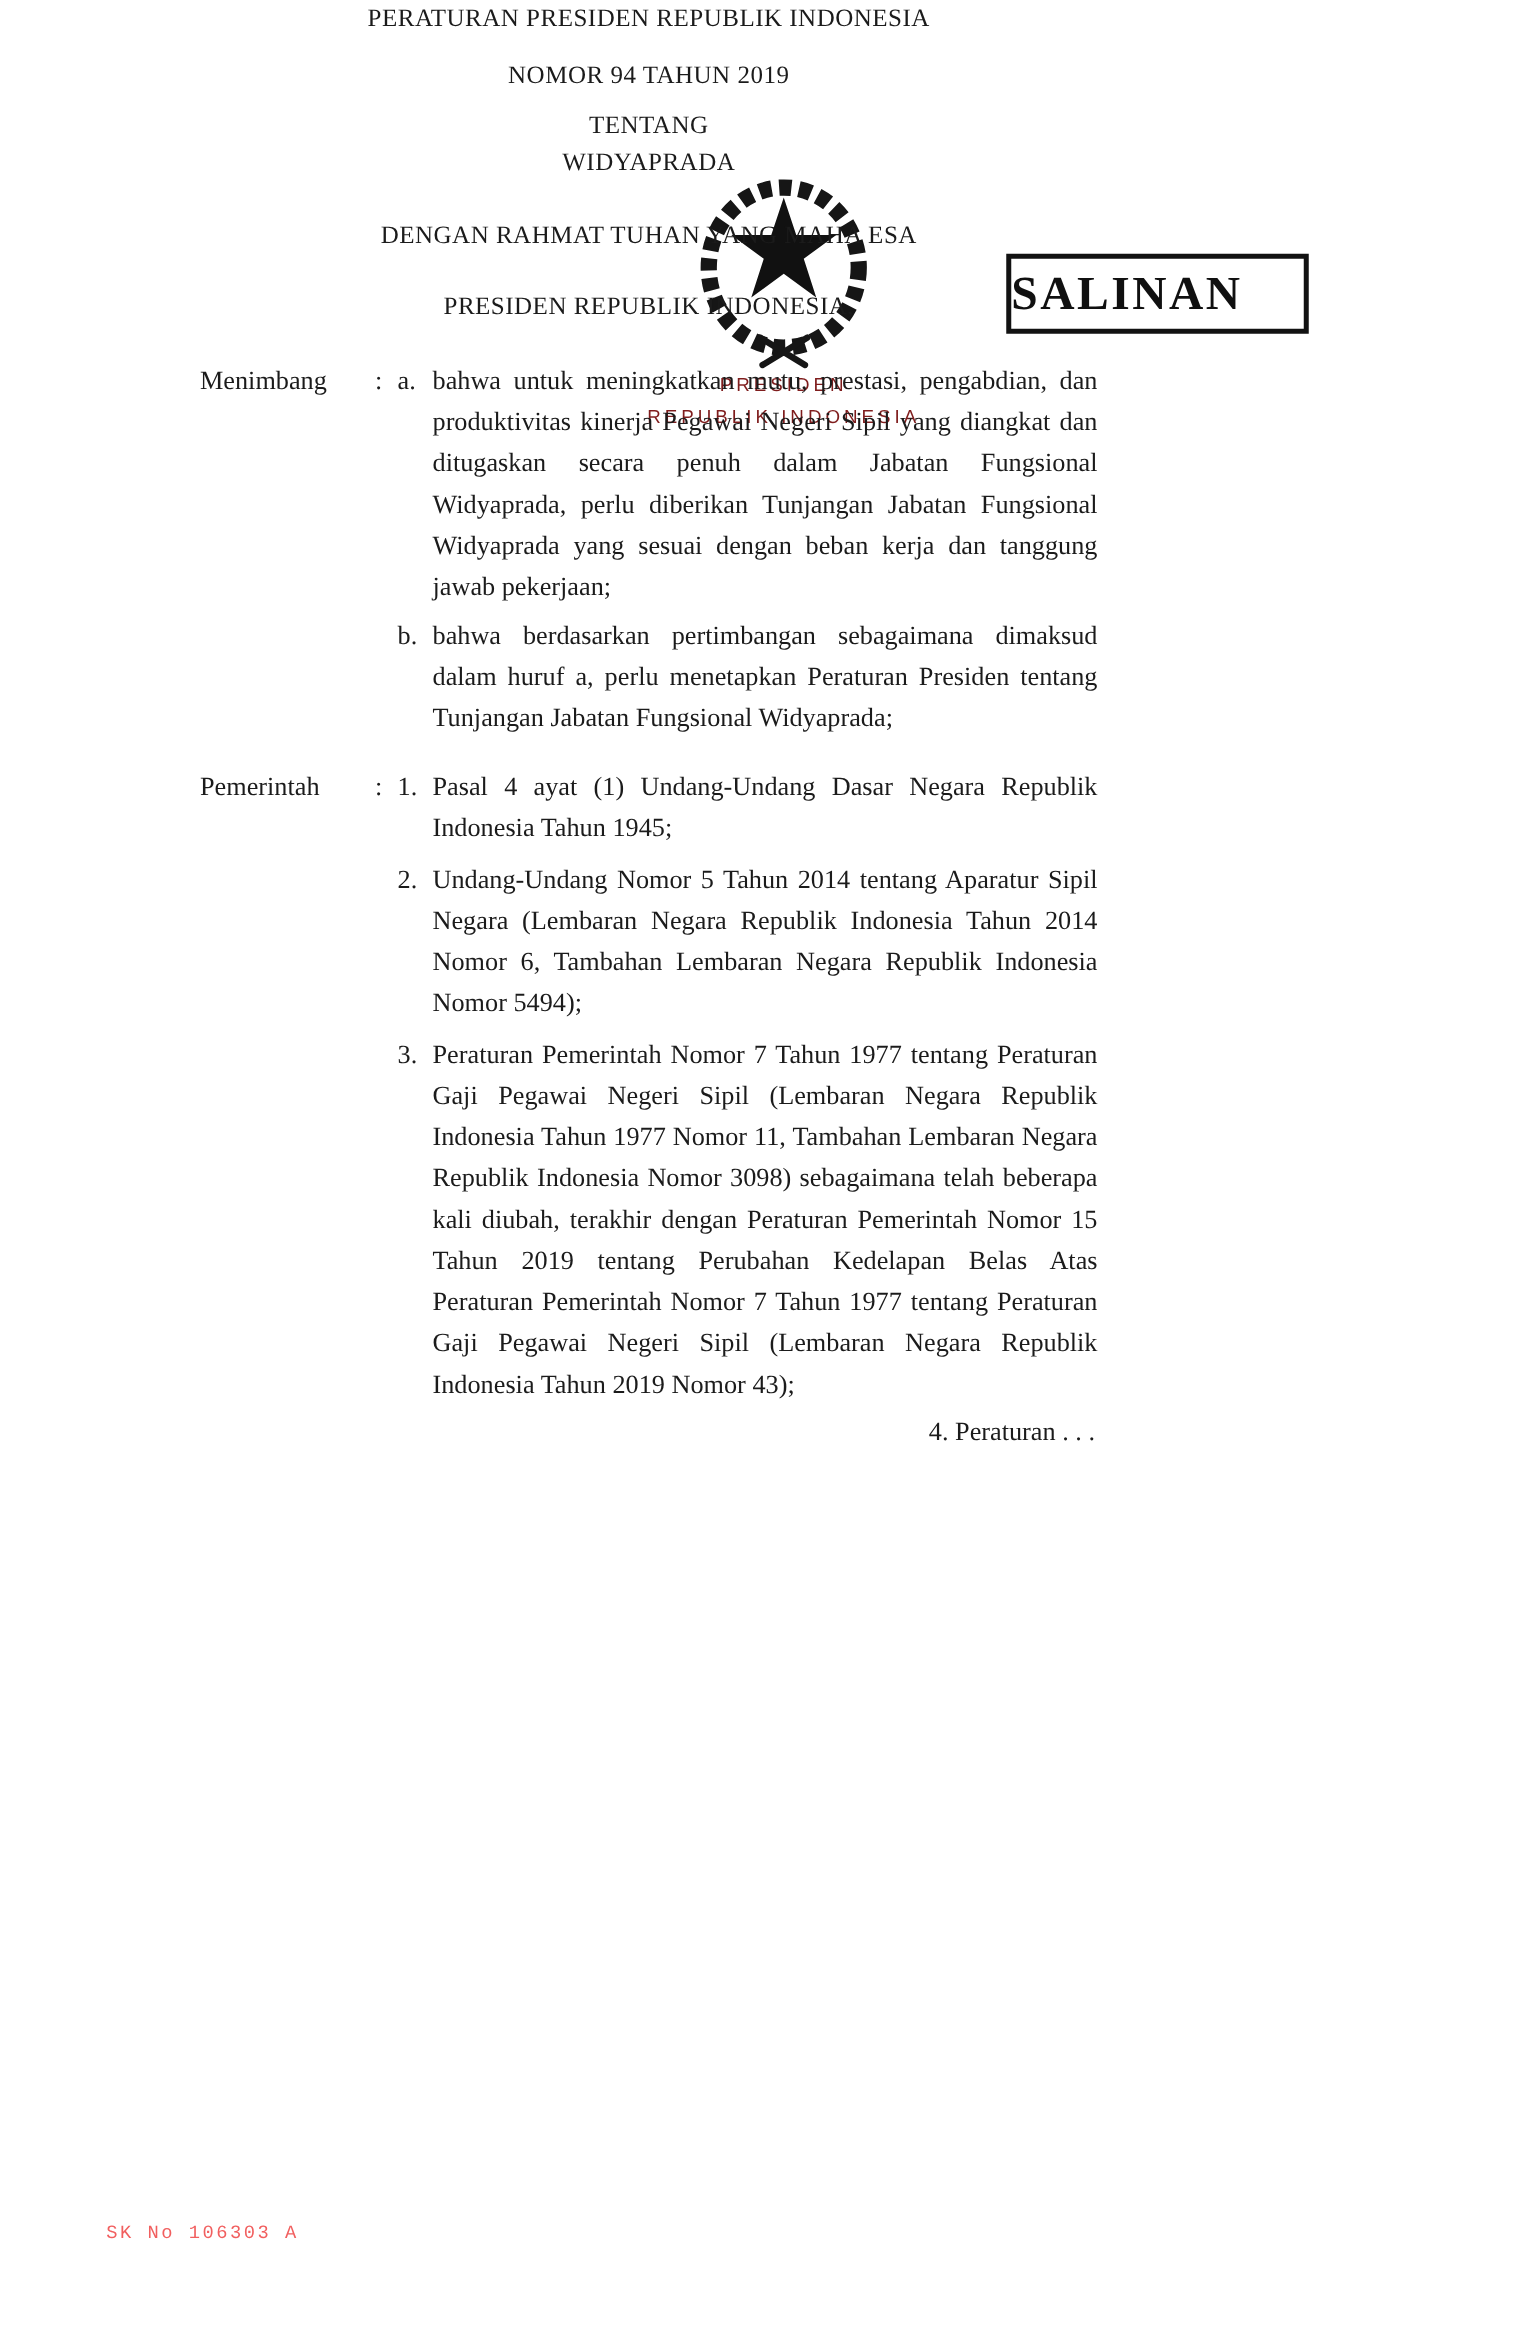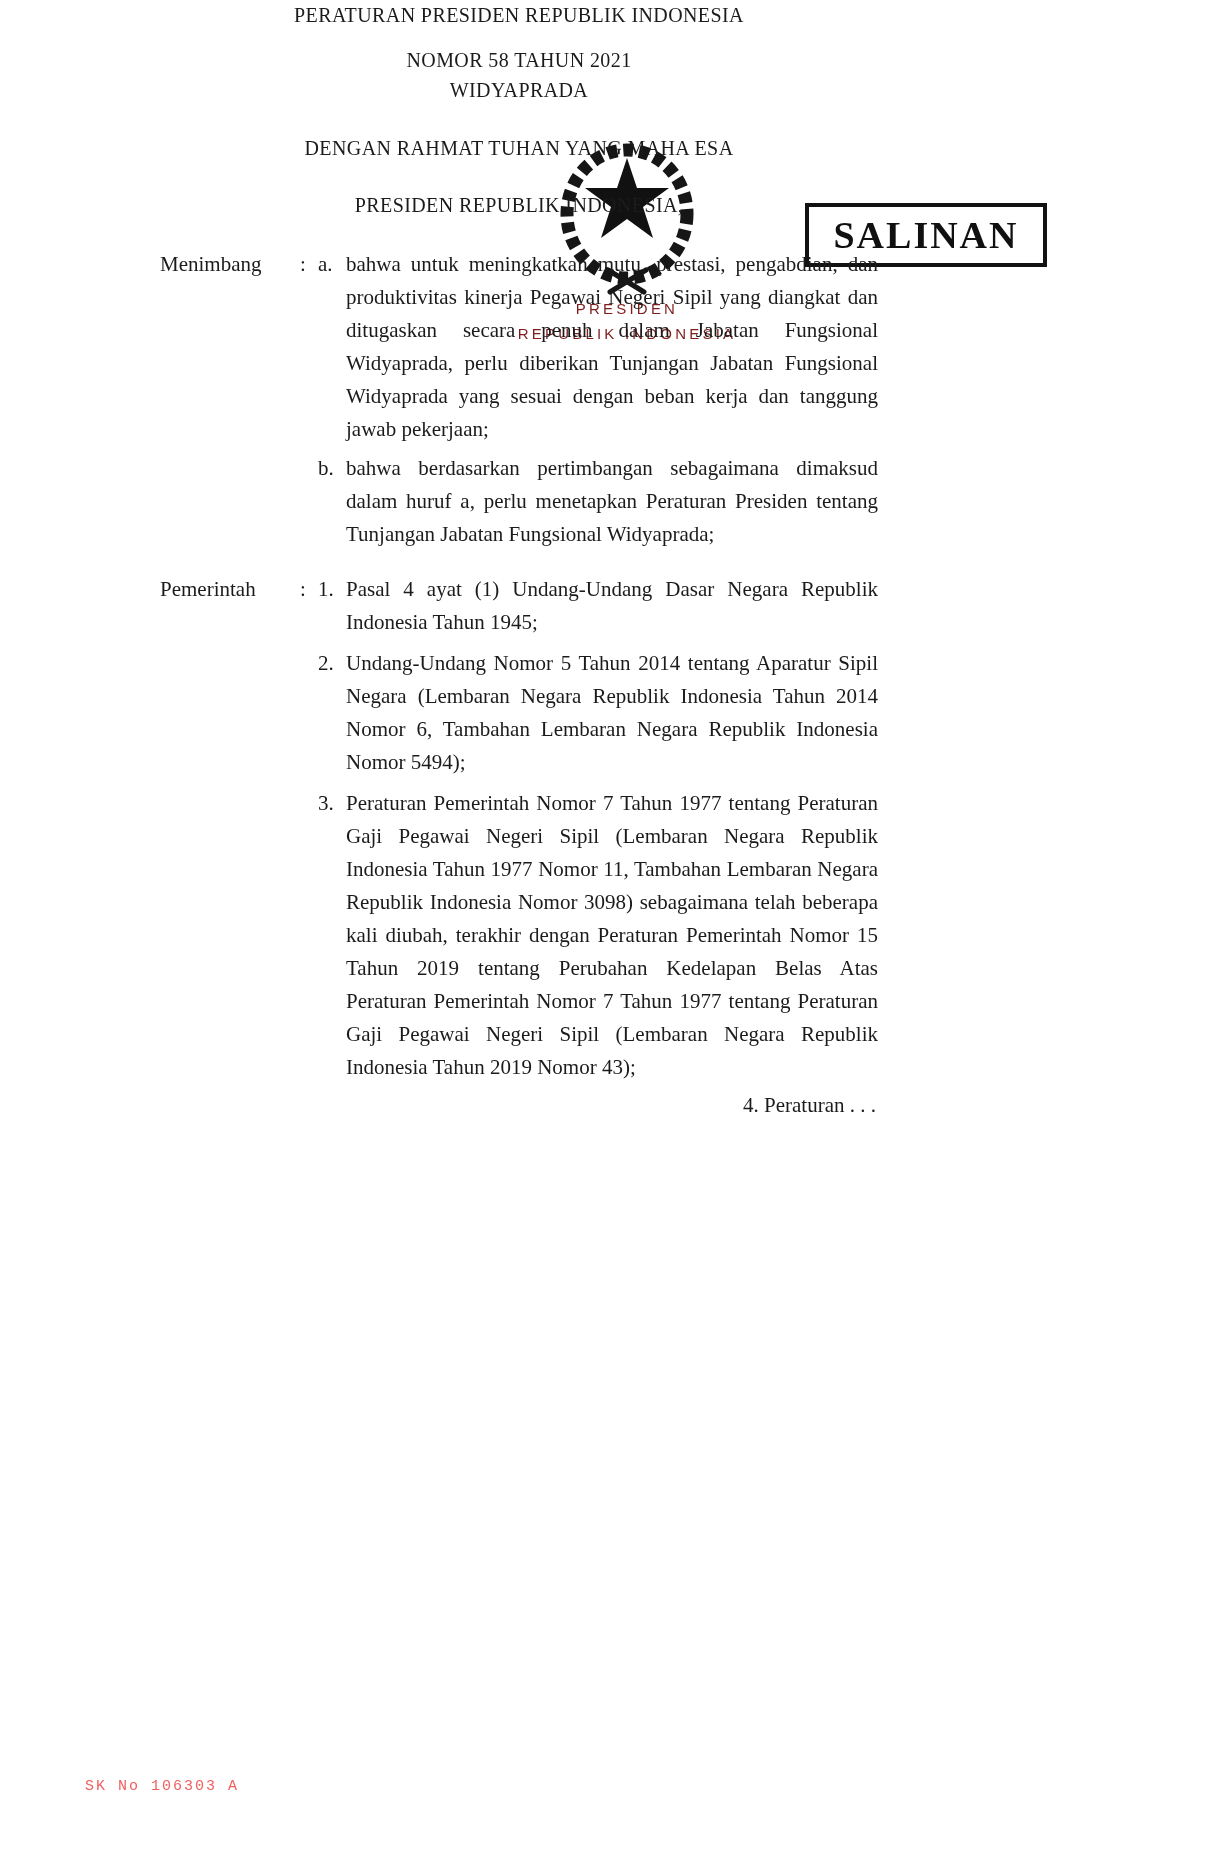--- a/index.html
+++ b/index.html
@@ -36,21 +36,20 @@
   
   .stamp {
     position: absolute;
     left: 805px;
     top: 203px;
     width: 242px;
     height: 64px;
     border: 4px solid #121212;
     display: flex;
     align-items: center;
-    justify-content: center;
   }
   .stamp span {
     font-family: "Liberation Serif", serif;
     font-weight: bold;
     font-size: 38px;
     letter-spacing: 2px;
     color: #101010;
   }
 
   
@@ -132,21 +131,22 @@
     <div class="lh-line">REPUBLIK INDONESIA</div>
   </div>
 
   <div class="stamp">
     <span>SALINAN</span>
   </div>
 
   <div class="content">
 
     <div class="tline t1">PERATURAN PRESIDEN REPUBLIK INDONESIA</div>
-    <div class="tline t2">NOMOR 58 TAHUN 2021</div>
+    <div class="tline t2">NOMOR 94 TAHUN 2019</div>
+    <div class="tline t3">TENTANG</div>
     <div class="tline t5">WIDYAPRADA</div>
     <div class="tline inv">DENGAN RAHMAT TUHAN YANG MAHA ESA</div>
     <div class="tline auth">PRESIDEN REPUBLIK INDONESIA,</div>
 
     <div class="clause menimbang">
       <div class="clause-label">Menimbang</div>
       <div class="clause-colon">:</div>
       <div class="clause-items">
         <div class="clause-item">
           <div class="item-marker">a.</div>

